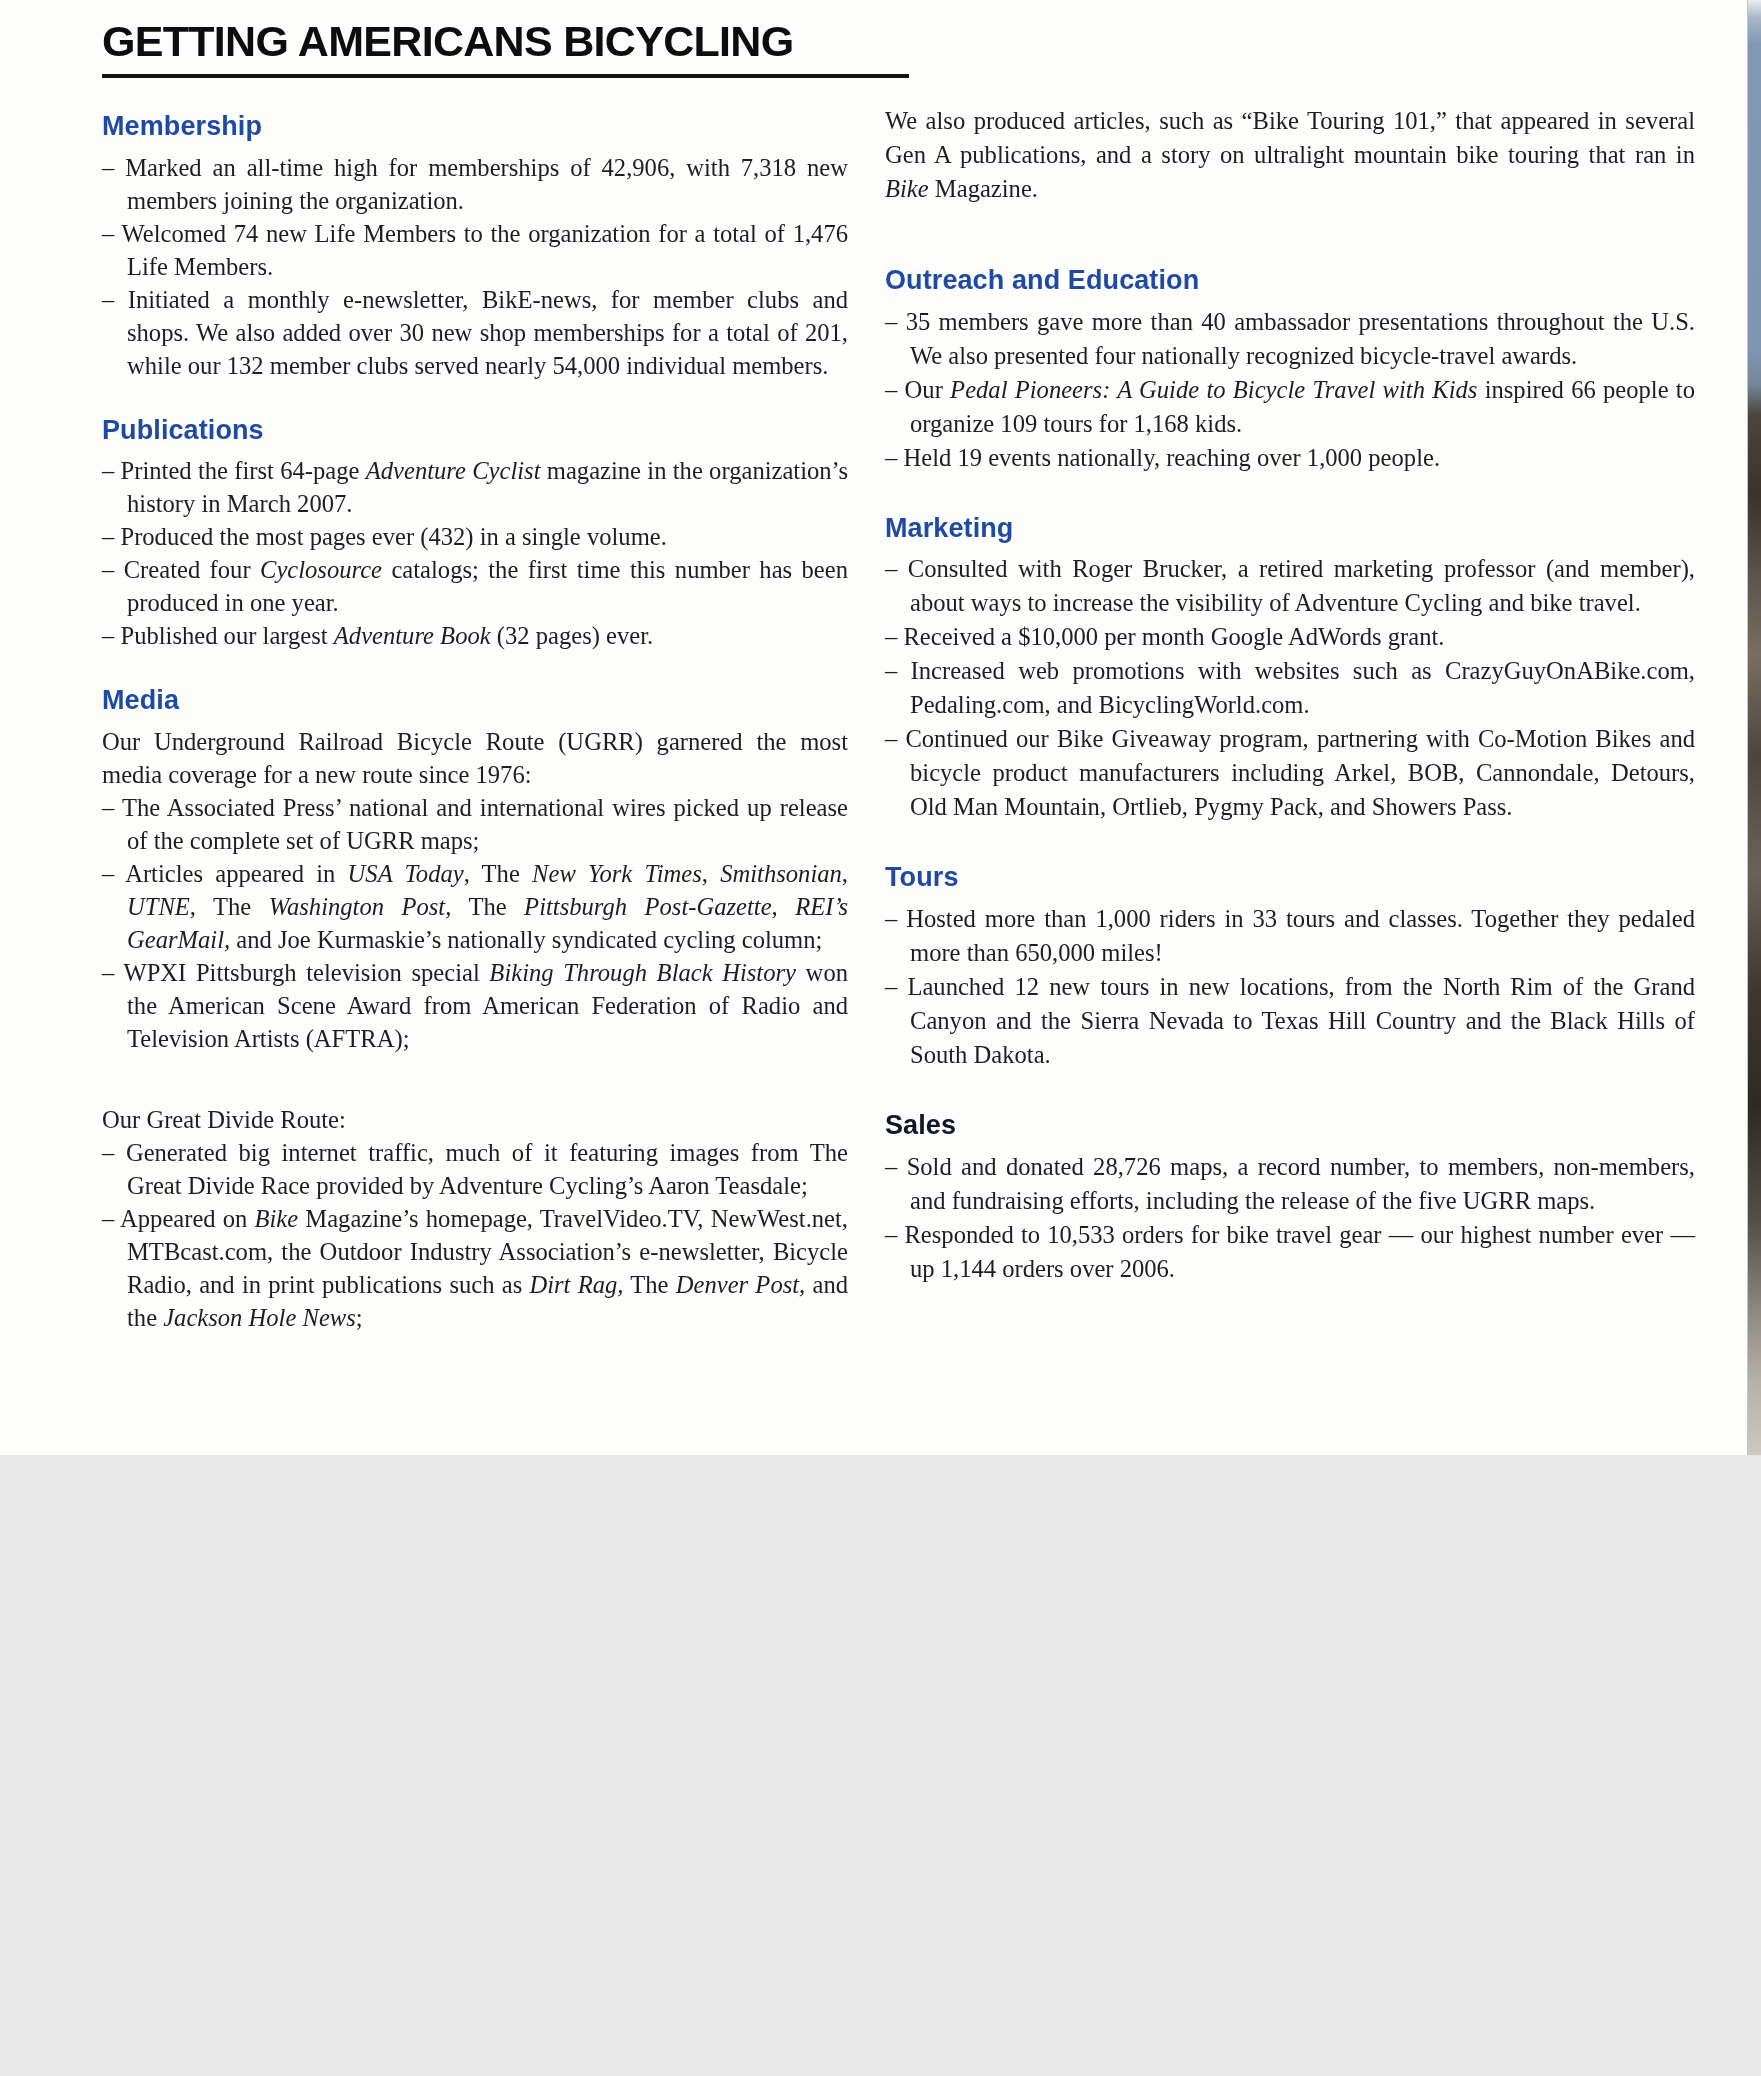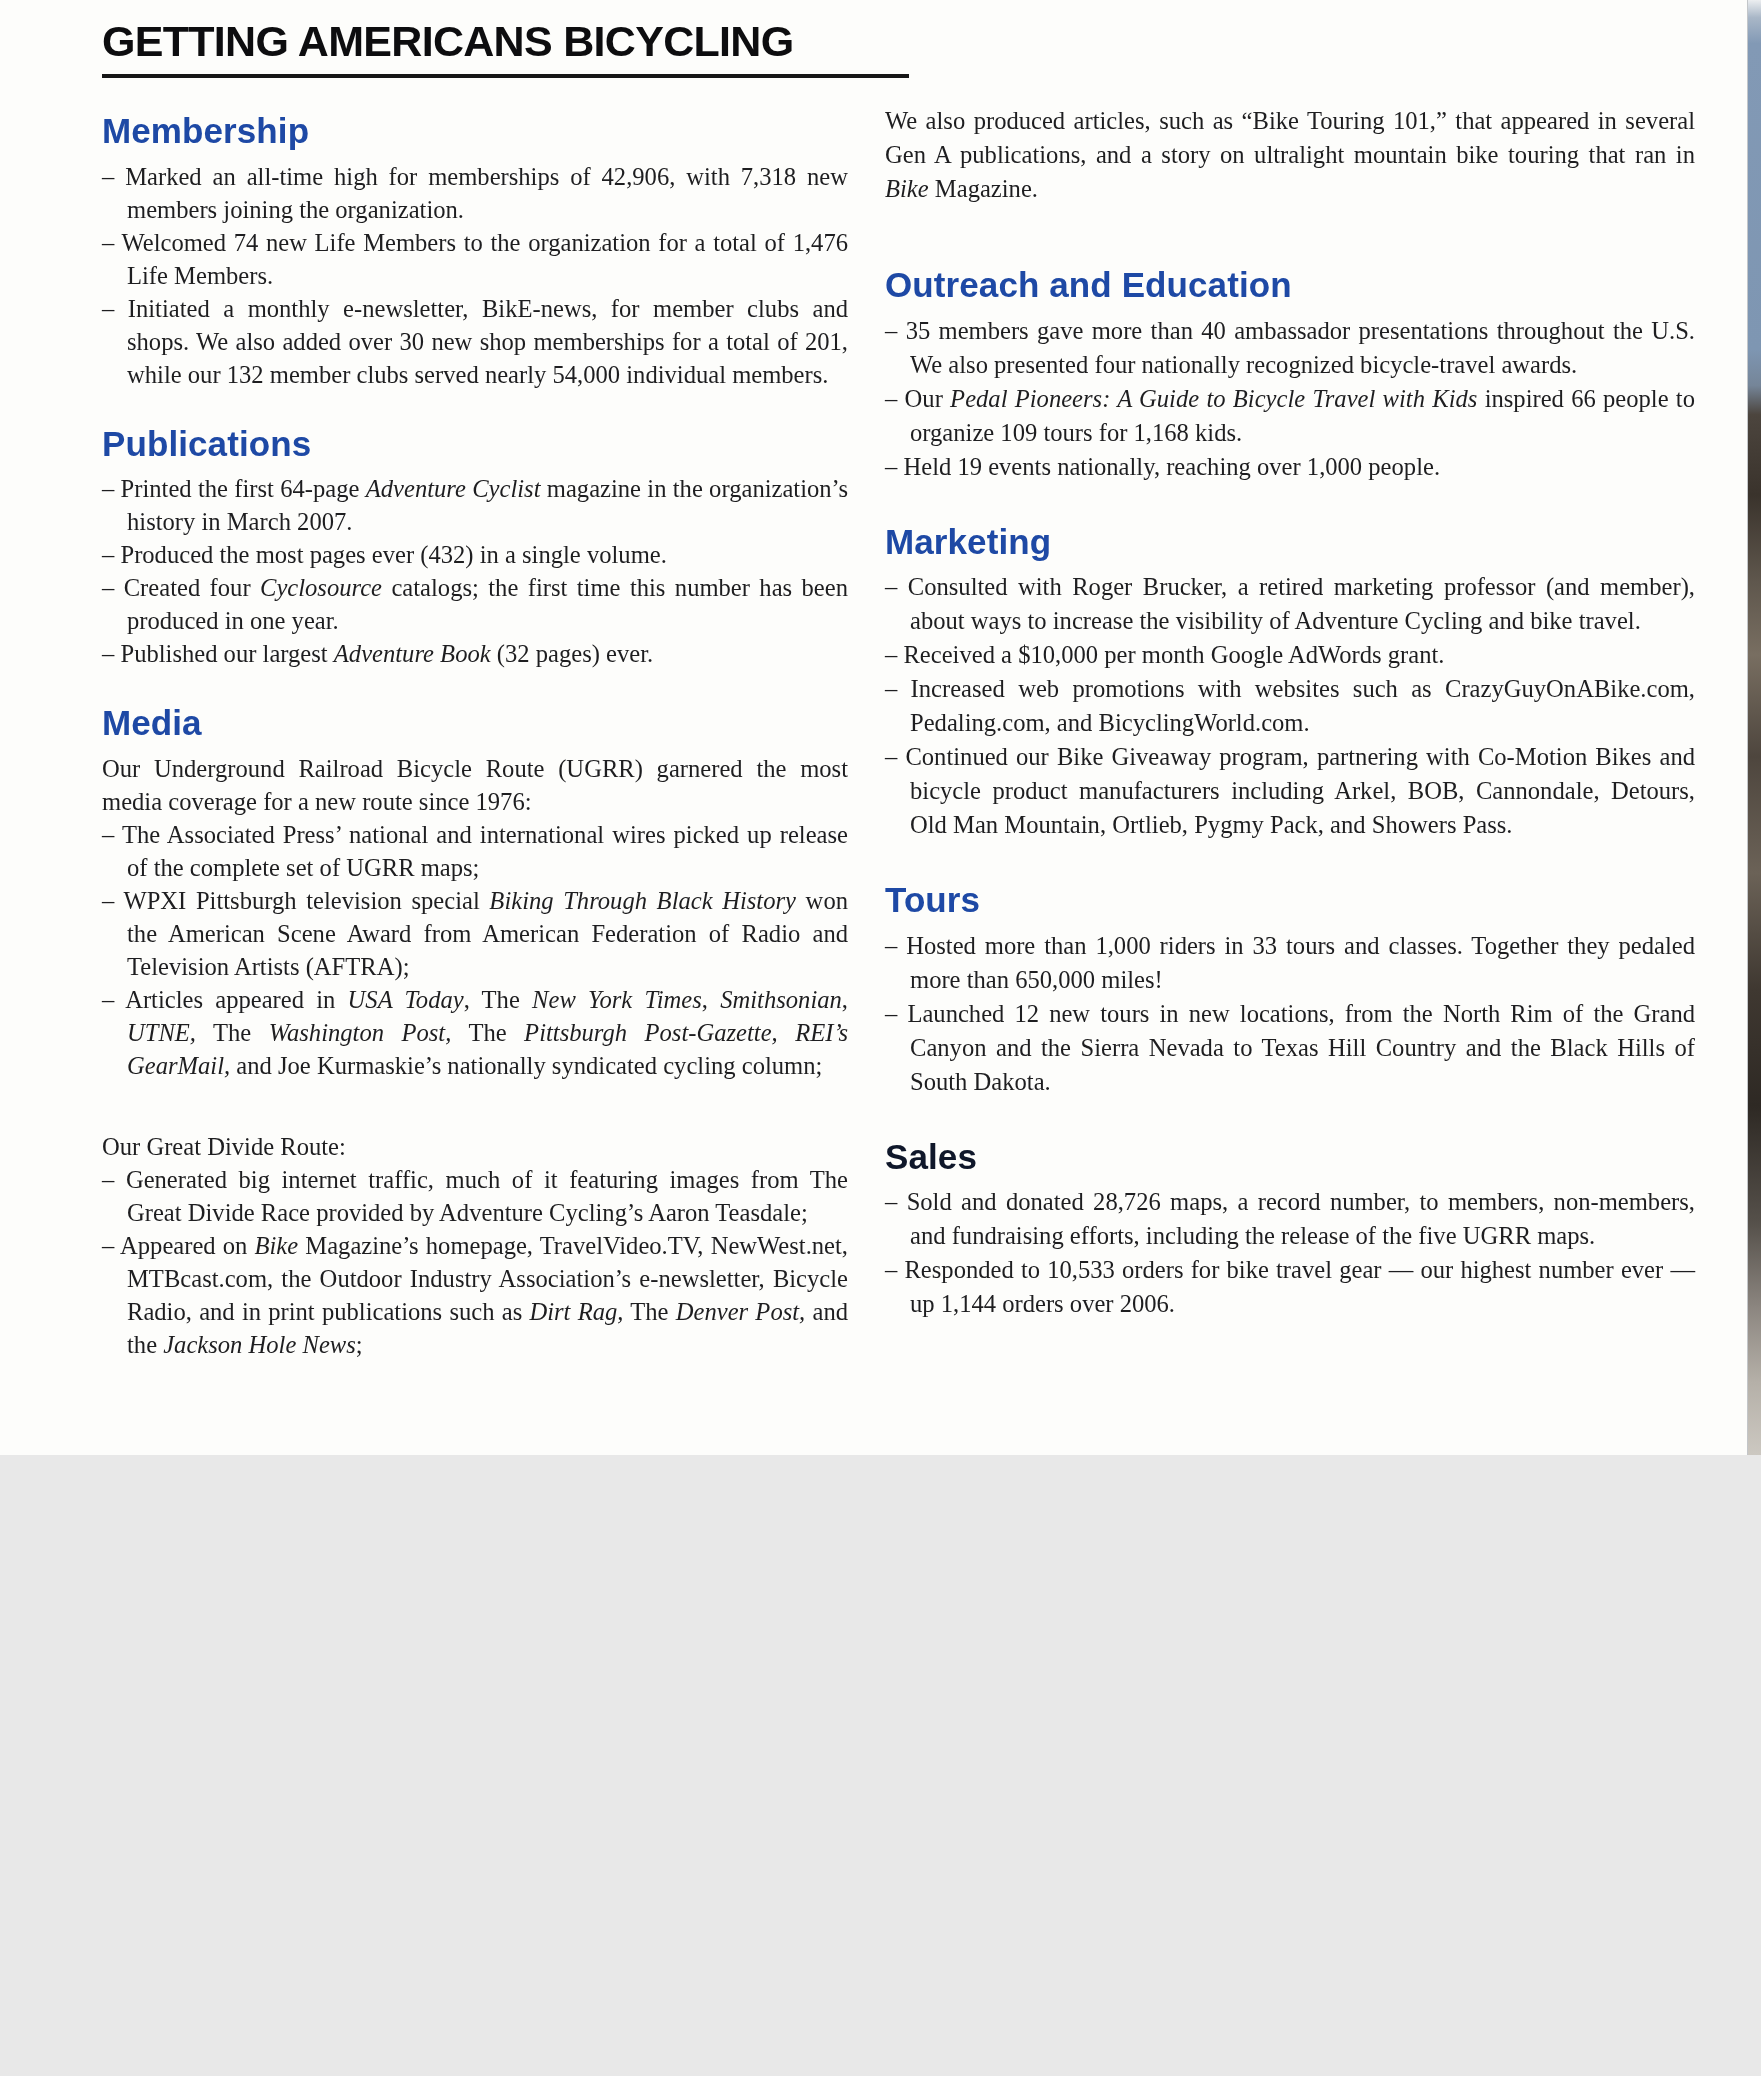--- a/index.html
+++ b/index.html
@@ -17,21 +17,21 @@
   
   .col{position:absolute;top:112px;}
   .col-left{left:102px;width:746px;}
   .col-right{left:885px;top:104px;width:810px;}
   .sec{margin:0 0 34px 0;}
   .col-right .sec{margin-bottom:39px;}
   .col-right .sec:first-child{margin-bottom:60px;}
   .col-left .sec:nth-child(4){margin-top:48px;}
   .sec-h{
     margin:0 0 9px 0;font-family:"Liberation Sans",sans-serif;
-    font-weight:700;font-size:35px;line-height:1.1;color:#1e49a5;letter-spacing:0.1px;
+    font-weight:700;font-size:27px;line-height:1.1;color:#1e49a5;letter-spacing:0.1px;
   }
   .lead,.bullet{
     margin:0;font-size:24.6px;line-height:33px;text-align:justify;
   }
   .col-right .lead,.col-right .bullet{line-height:34px;}
   .bullet{padding-left:25px;text-indent:-25px;}
   .bullet .dash{display:inline;}
   em{font-style:italic;}
   
   .photo{
@@ -79,22 +79,22 @@
         <h2 class="sec-h" style="color: rgb(30, 73, 165);">Publications</h2>
         <p class="bullet"><span class="dash">– </span><span>Printed the first 64-page </span><em>Adventure Cyclist</em><span> magazine in the organization’s history in March 2007.</span></p>
         <p class="bullet"><span class="dash">– </span><span>Produced the most pages ever (432) in a single volume.</span></p>
         <p class="bullet"><span class="dash">– </span><span>Created four </span><em>Cyclosource</em><span> catalogs; the first time this number has been produced in one year.</span></p>
         <p class="bullet"><span class="dash">– </span><span>Published our largest </span><em>Adventure Book</em><span> (32 pages) ever.</span></p>
       </section>
       <section class="sec">
         <h2 class="sec-h" style="color: rgb(30, 73, 165);">Media</h2>
         <p class="lead"><span>Our Underground Railroad Bicycle Route (UGRR) garnered the most media coverage for a new route since 1976:</span></p>
         <p class="bullet"><span class="dash">– </span><span>The Associated Press’ national and international wires picked up release of the complete set of UGRR maps;</span></p>
+        <p class="bullet"><span class="dash">– </span><span>Articles appeared in </span><em>USA Today</em><span>, The </span><em>New York Times</em><span>, </span><em>Smithsonian</em><span>, </span><em>UTNE,</em><span> The </span><em>Washington Post,</em><span> The </span><em>Pittsburgh Post-Gazette, REI’s GearMail,</em><span> and Joe Kurmaskie’s nationally syndicated cycling column;</span></p>
         <p class="bullet"><span class="dash">– </span><span>WPXI Pittsburgh television special </span><em>Biking Through Black History</em><span> won the American Scene Award from American Federation of Radio and Television Artists (AFTRA);</span></p>
-        <p class="bullet"><span class="dash">– </span><span>Articles appeared in </span><em>USA Today</em><span>, The </span><em>New York Times</em><span>, </span><em>Smithsonian</em><span>, </span><em>UTNE,</em><span> The </span><em>Washington Post,</em><span> The </span><em>Pittsburgh Post-Gazette, REI’s GearMail,</em><span> and Joe Kurmaskie’s nationally syndicated cycling column;</span></p>
       </section>
       <section class="sec">
         <p class="lead"><span>Our Great Divide Route:</span></p>
         <p class="bullet"><span class="dash">– </span><span>Generated big internet traffic, much of it featuring images from The Great Divide Race provided by Adventure Cycling’s Aaron Teasdale;</span></p>
         <p class="bullet"><span class="dash">– </span><span>Appeared on </span><em>Bike</em><span> Magazine’s homepage, TravelVideo.TV, NewWest.net, MTBcast.com, the Outdoor Industry Association’s e-newsletter, Bicycle Radio, and in print publications such as </span><em>Dirt Rag,</em><span> The </span><em>Denver Post,</em><span> and the </span><em>Jackson Hole News</em><span>;</span></p>
       </section>
     </div>
   <div class="col col-right">
       <section class="sec">
         <p class="lead"><span>We also produced articles, such as “Bike Touring 101,” that appeared in several Gen A publications, and a story on ultralight mountain bike touring that ran in </span><em>Bike</em><span> Magazine.</span></p>

